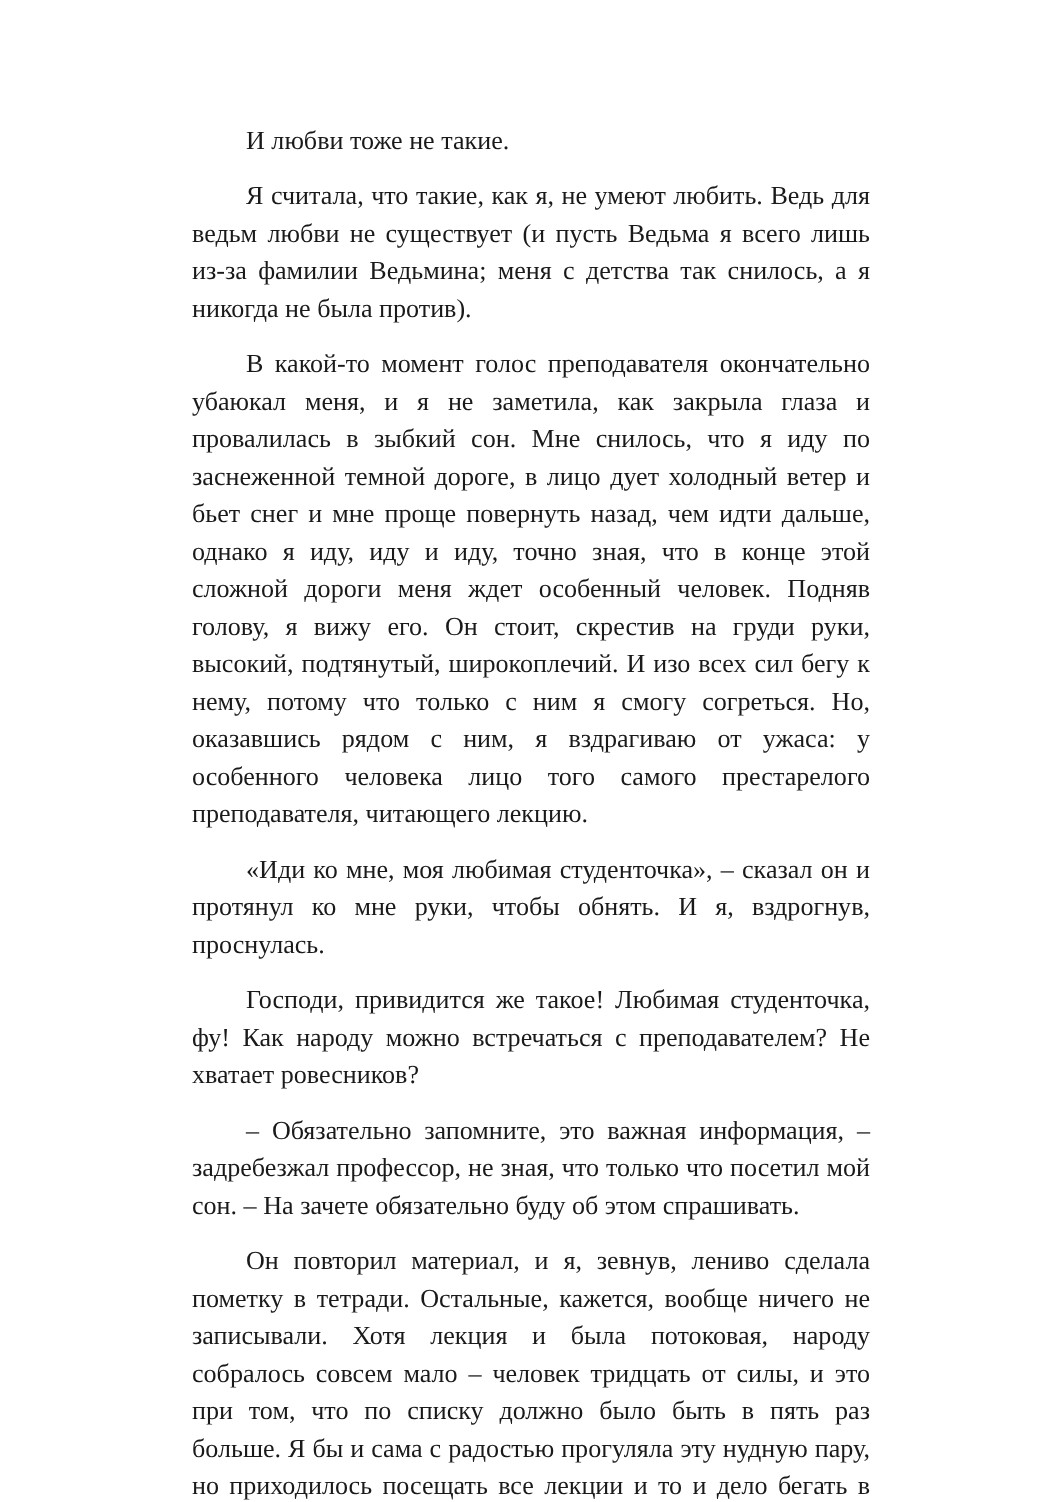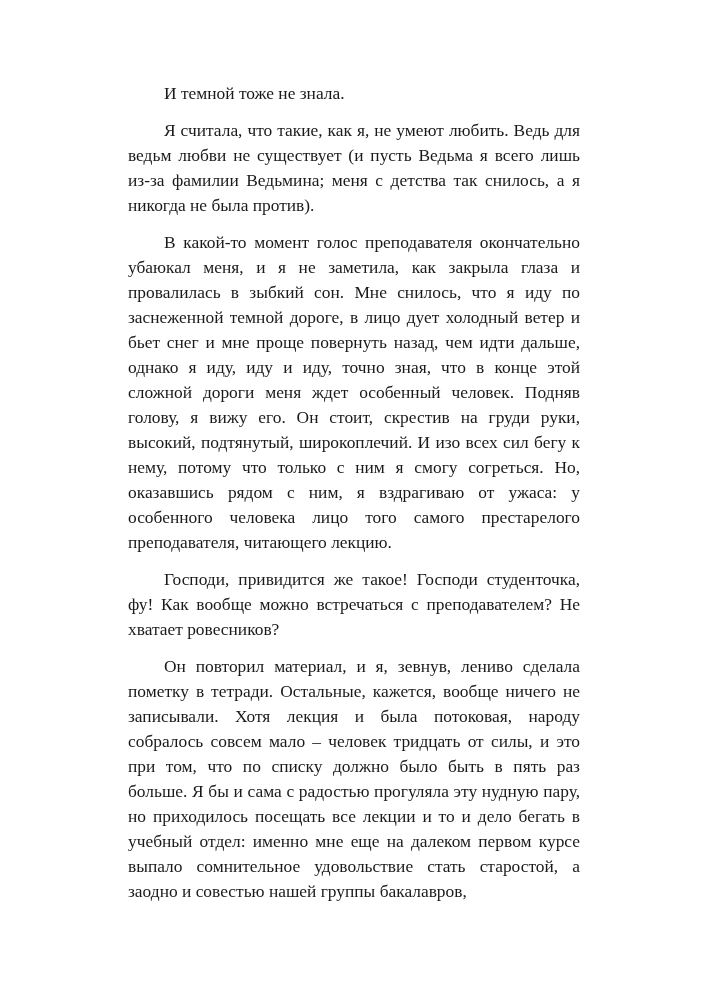--- a/index.html
+++ b/index.html
@@ -18,18 +18,20 @@
     margin: 0 0 12px 0;
     text-indent: 36px;
     text-align: justify;
     hyphens: none;
   }
 </style>
 </head>
 <body>
 
 <div class="page">
-  <p class="para">И темной тоже не знала.</p>
+  <p class="para">И любви тоже не такие.</p>
   <p class="para">Я считала, что такие, как я, не умеют любить. Ведь для ведьм любви не существует (и пусть Ведьма я всего лишь из-за фамилии Ведьмина; меня с детства так снилось, а я никогда не была против).</p>
   <p class="para">В какой-то момент голос преподавателя окончательно убаюкал меня, и я не заметила, как закрыла глаза и провалилась в зыбкий сон. Мне снилось, что я иду по заснеженной темной дороге, в лицо дует холодный ветер и бьет снег и мне проще повернуть назад, чем идти дальше, однако я иду, иду и иду, точно зная, что в конце этой сложной дороги меня ждет особенный человек. Подняв голову, я вижу его. Он стоит, скрестив на груди руки, высокий, подтянутый, широкоплечий. И изо всех сил бегу к нему, потому что только с ним я смогу согреться. Но, оказавшись рядом с ним, я вздрагиваю от ужаса: у особенного человека лицо того самого престарелого преподавателя, читающего лекцию.</p>
-  <p class="para">Господи, привидится же такое! Господи студенточка, фу! Как вообще можно встречаться с преподавателем? Не хватает ровесников?</p>
+  <p class="para">«Иди ко мне, моя любимая студенточка», – сказал он и протянул ко мне руки, чтобы обнять. И я, вздрогнув, проснулась.</p>
+  <p class="para">Господи, привидится же такое! Любимая студенточка, фу! Как народу можно встречаться с преподавателем? Не хватает ровесников?</p>
+  <p class="para">– Обязательно запомните, это важная информация, – задребезжал профессор, не зная, что только что посетил мой сон. – На зачете обязательно буду об этом спрашивать.</p>
   <p class="para">Он повторил материал, и я, зевнув, лениво сделала пометку в тетради. Остальные, кажется, вообще ничего не записывали. Хотя лекция и была потоковая, народу собралось совсем мало – человек тридцать от силы, и это при том, что по списку должно было быть в пять раз больше. Я бы и сама с радостью прогуляла эту нудную пару, но приходилось посещать все лекции и то и дело бегать в учебный отдел: именно мне еще на далеком первом курсе выпало сомнительное удовольствие стать старостой, а заодно и совестью нашей группы бакалавров,</p>
 </div>
 
 </body></html>

